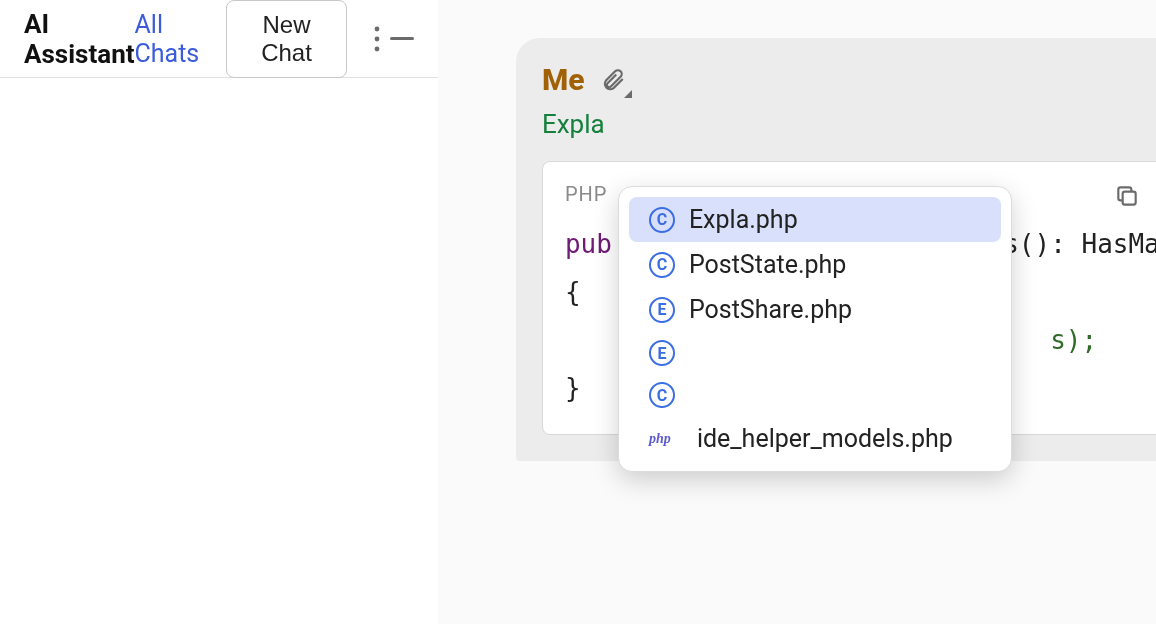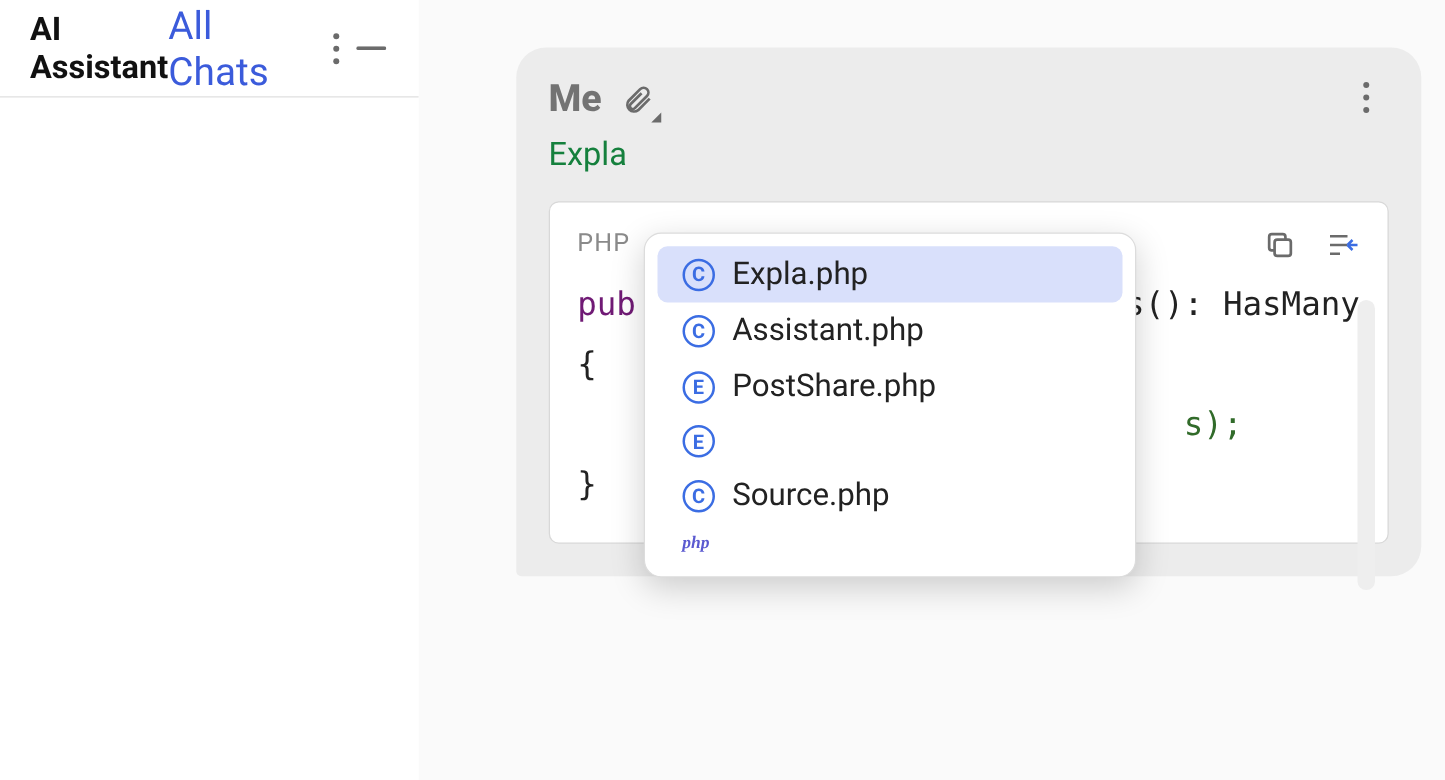--- a/index.html
+++ b/index.html
@@ -24,21 +24,21 @@
     }
     .header {
       height: 78px;
       border-bottom: 1px solid #e0e0e0;
       display: flex;
       align-items: center;
       padding: 0 24px;
     }
     .header-title { font-weight: 700; font-size: 26px; color: #111; }
     .header-spacer { flex: 1; }
-    .header-link { color: #3b5bdb; font-size: 31px; margin-right: 24px; cursor: pointer; }
+    .header-link { color: #3b5bdb; font-size: 25px; margin-right: 24px; cursor: pointer; }
     .new-chat-btn {
       border: 1px solid #c8c8c8;
       background: #fff;
       border-radius: 8px;
       padding: 10px 24px;
       font-size: 24px;
       color: #222;
       cursor: pointer;
       margin-right: 18px;
     }
@@ -49,21 +49,21 @@
       cursor: pointer;
     }
     .content-pad { padding: 38px 78px 0 78px; flex: 1; background: #fafafa; position: relative; }
     .chat-card {
       background: #ececec;
       border-radius: 24px 24px 24px 4px;
       padding: 24px 26px 26px 26px;
       position: relative;
     }
     .card-head { display: flex; align-items: center; gap: 16px; }
-    .card-me { font-weight: 800; font-size: 30px; color: #737373; }
+    .card-me { font-weight: 800; font-size: 30px; color: #a16207; }
     .card-prompt { font-size: 26px; color: #15803d; margin-top: 12px; }
     .card-more { position: absolute; right: 26px; top: 22px; }
     .code-block {
       background: #fff;
       border: 1px solid #d8d8d8;
       border-radius: 8px;
       margin-top: 22px;
       position: relative;
       padding: 20px 22px 22px 22px;
     }
@@ -139,20 +139,21 @@
     .attach-wrapper { position: relative; width: 28px; height: 28px; }
   </style>
 </head>
 <body>
 
 <div class="main-area">
   <div class="header">
     <div class="header-title">AI Assistant</div>
     <div class="header-spacer"></div>
     <div class="header-link">All Chats</div>
+    <button class="new-chat-btn">New Chat</button>
     <div class="icon-btn">
       <svg width="6" height="26" viewBox="0 0 6 26">
           <circle cx="3" cy="3" r="2.4" fill="#6b6b6b"></circle>
           <circle cx="3" cy="13" r="2.4" fill="#6b6b6b"></circle>
           <circle cx="3" cy="23" r="2.4" fill="#6b6b6b"></circle>
         </svg>
     </div>
     <div class="icon-btn">
       <svg width="24" height="4" viewBox="0 0 24 4">
           <rect width="24" height="3" rx="1.5" fill="#6b6b6b"></rect>
@@ -204,35 +205,35 @@
       </div>
     </div>
 
     <div class="completion-popup" id="completion-popup">
         <div class="comp-item selected">
           <span class="kind-icon kind-c">C</span>
           <span>Expla.php</span>
         </div>
         <div class="comp-item">
           <span class="kind-icon kind-c">C</span>
-          <span>Assistant.php</span>
+          <span>PostState.php</span>
         </div>
         <div class="comp-item">
           <span class="kind-icon kind-e">E</span>
           <span>PostShare.php</span>
         </div>
         <div class="comp-item">
           <span class="kind-icon kind-e">E</span>
         </div>
         <div class="comp-item">
           <span class="kind-icon kind-c">C</span>
-          <span>Source.php</span>
         </div>
         <div class="comp-item">
           <span class="kind-php">php</span>
+          <span>ide_helper_models.php</span>
         </div>
       </div>
   </div>
 </div>
 
 <div class="right-rail">
   <div class="rail-icon">
     <svg width="34" height="34" viewBox="0 0 24 24" fill="none" stroke="#444" stroke-width="2">
         <path d="M18 16v-5a6 6 0 10-12 0v5l-2 3h16l-2-3z"></path>
         <path d="M10 21a2 2 0 004 0"></path>

